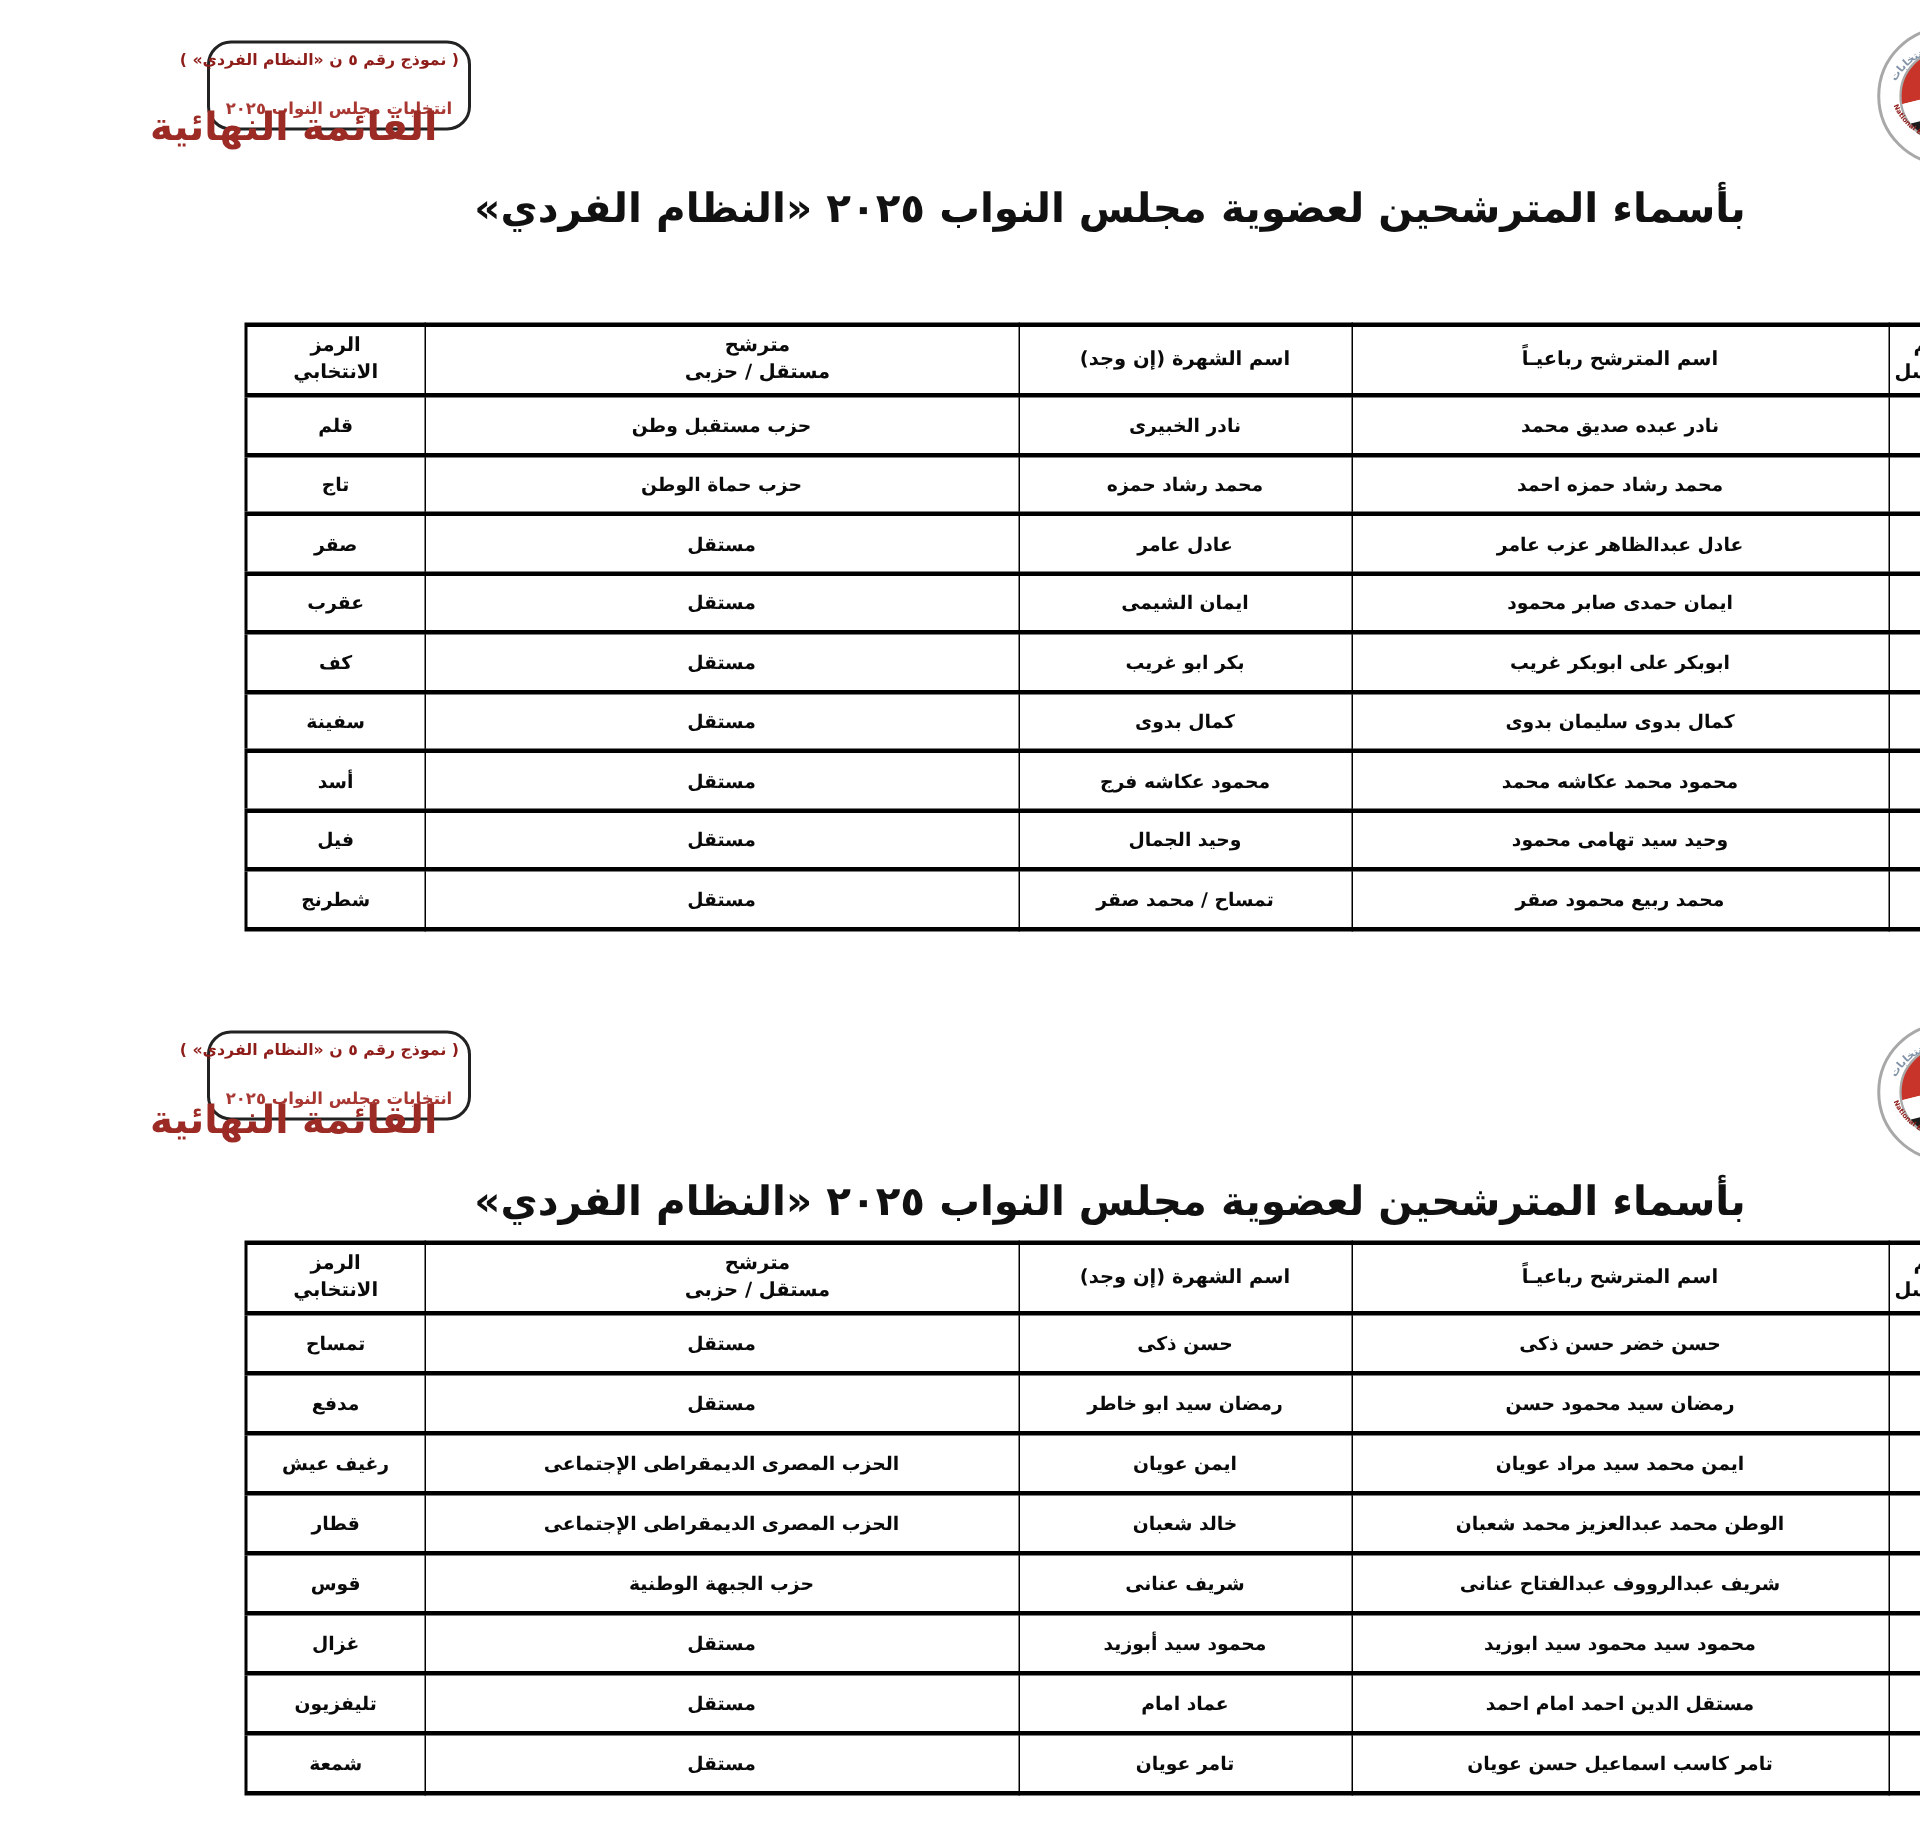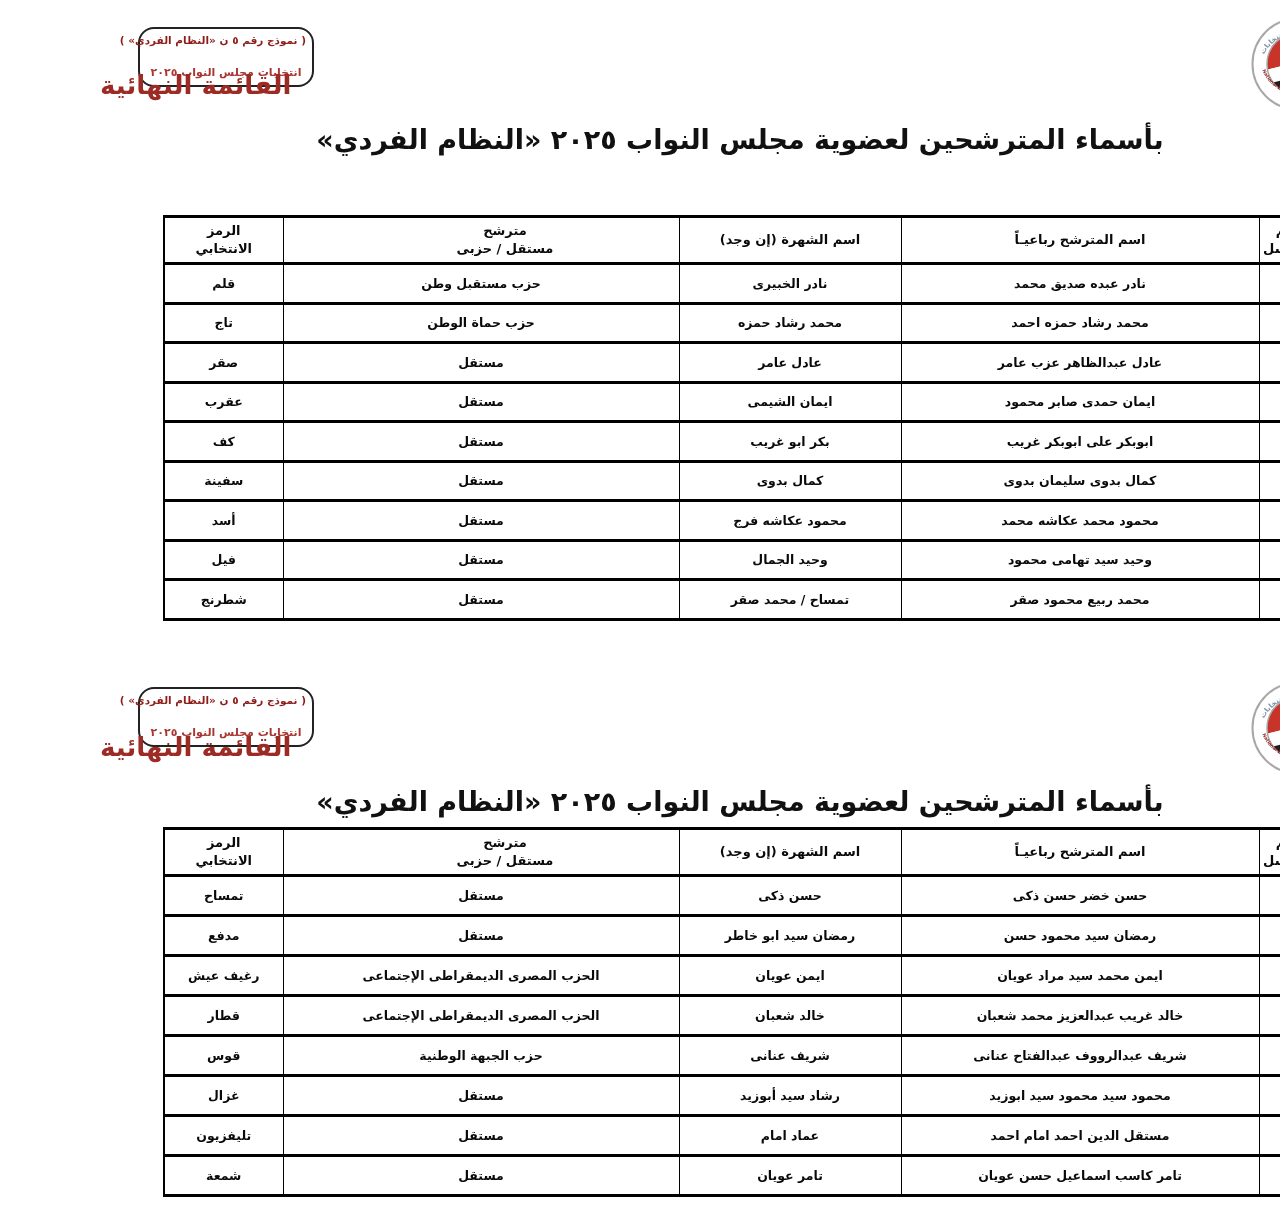--- a/index.html
+++ b/index.html
@@ -268,36 +268,36 @@
           </tr>
           <tr>
             <td class="c-serial">7</td>
             <td class="c-name">ايمن محمد سيد مراد عويان</td>
             <td class="c-nick">ايمن عويان</td>
             <td class="c-party">الحزب المصرى الديمقراطى الإجتماعى</td>
             <td class="c-symbol">رغيف عيش</td>
           </tr>
           <tr>
             <td class="c-serial">13</td>
-            <td class="c-name">خالد غريب عبدالعزيز محمد شعبان</td>
+            <td class="c-name">الوطن محمد عبدالعزيز محمد شعبان</td>
             <td class="c-nick">خالد شعبان</td>
             <td class="c-party">الحزب المصرى الديمقراطى الإجتماعى</td>
             <td class="c-symbol">قطار</td>
           </tr>
           <tr>
             <td class="c-serial">14</td>
             <td class="c-name">شريف عبدالرووف عبدالفتاح عنانى</td>
             <td class="c-nick">شريف عنانى</td>
             <td class="c-party">حزب الجبهة الوطنية</td>
             <td class="c-symbol">قوس</td>
           </tr>
           <tr>
             <td class="c-serial">15</td>
             <td class="c-name">محمود سيد محمود سيد ابوزيد</td>
-            <td class="c-nick">رشاد سيد أبوزيد</td>
+            <td class="c-nick">محمود سيد أبوزيد</td>
             <td class="c-party">مستقل</td>
             <td class="c-symbol">غزال</td>
           </tr>
           <tr>
             <td class="c-serial">16</td>
             <td class="c-name">مستقل الدين احمد امام احمد</td>
             <td class="c-nick">عماد امام</td>
             <td class="c-party">مستقل</td>
             <td class="c-symbol">تليفزيون</td>
           </tr>

